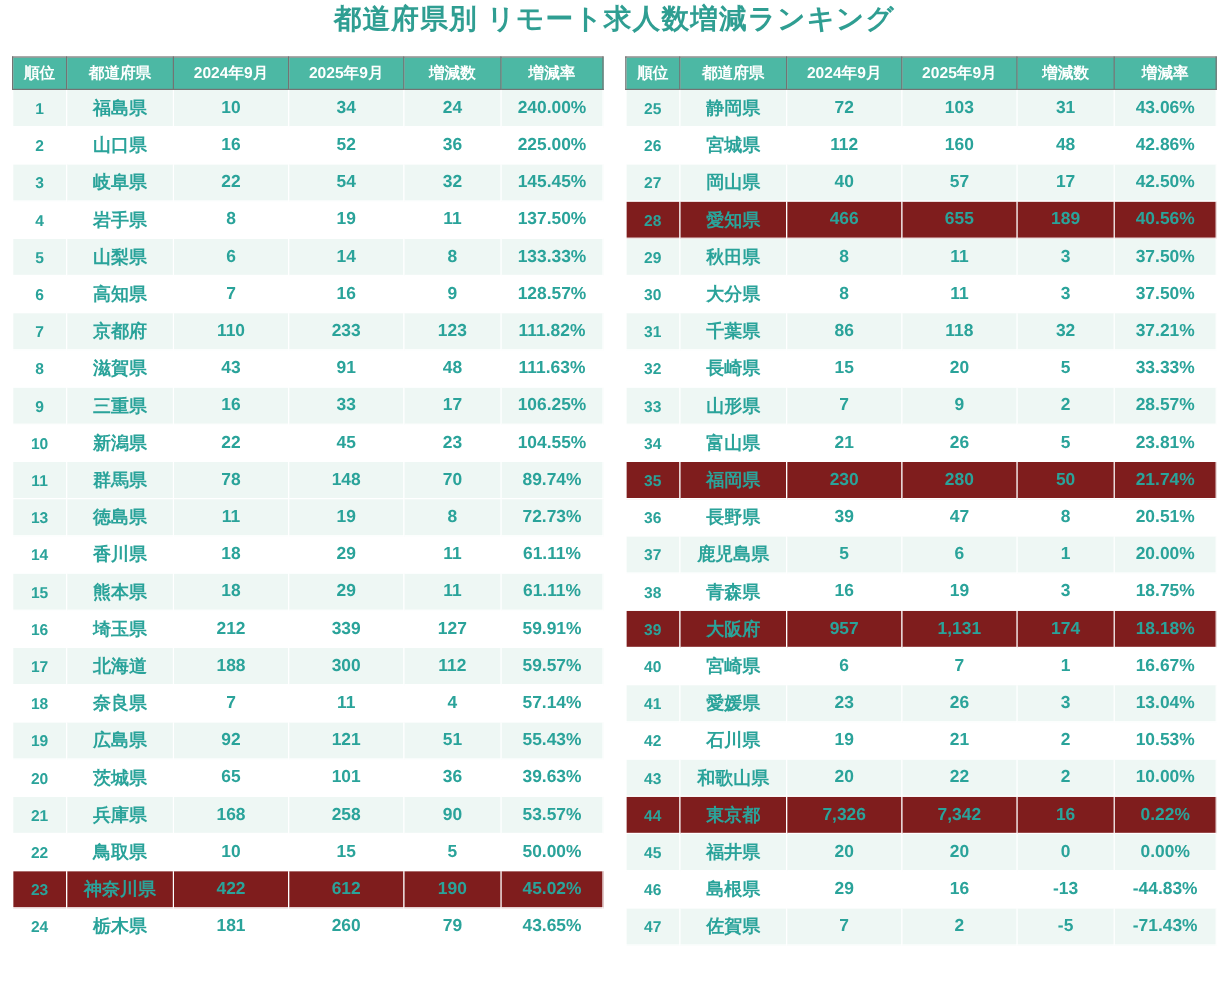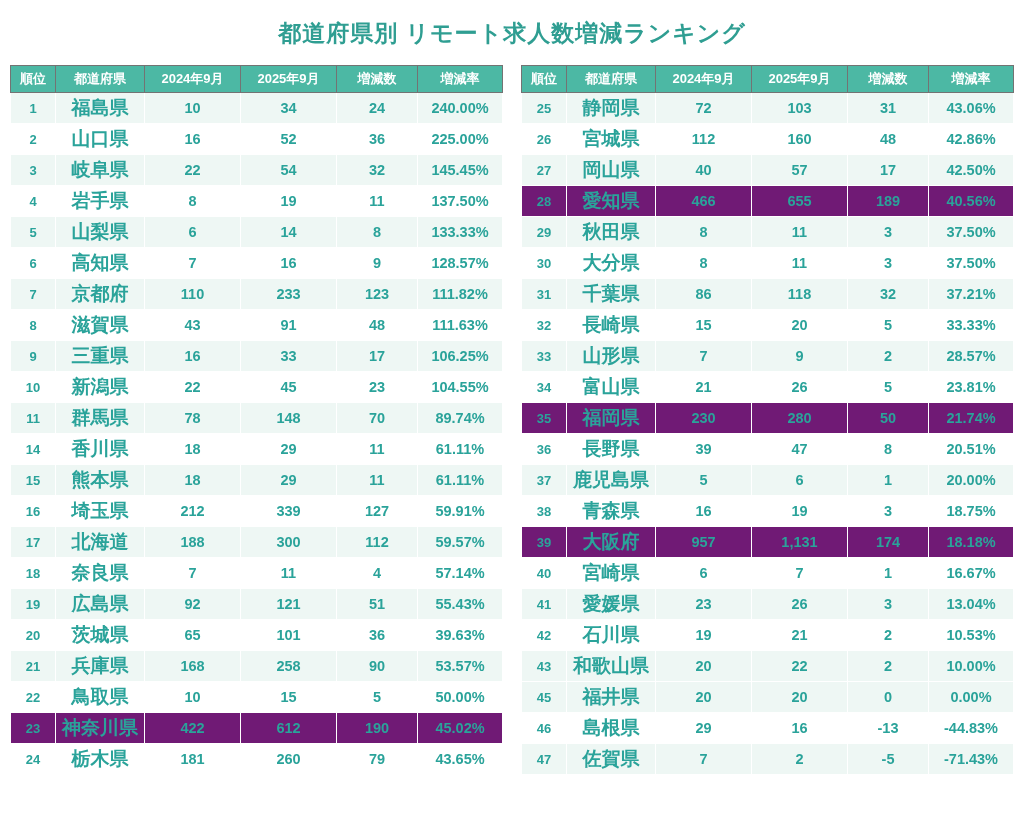--- a/index.html
+++ b/index.html
@@ -20,21 +20,20 @@
     position: relative;
     box-sizing: border-box;
     padding: 0 16px;
   }
   .title {
     text-align: center;
     font-size: 23px;
     font-weight: bold;
     color: #2f9e92;
     letter-spacing: 1px;
-    padding-top: 18px;
     padding-bottom: 16px;
   }
   .tables {
     display: flex;
     gap: 18px;
     align-items: flex-start;
     justify-content: center;
   }
   table {
     border-collapse: collapse;
@@ -61,24 +60,24 @@
     color: #2aa39a;
     text-align: center;
     vertical-align: middle;
     padding: 0;
     background: #eef7f4;
   }
   tbody tr.alt td {
     background: #ffffff;
   }
   tbody tr.hl td {
-    background: #701a75;
+    background: #7f1d1d;
   }
   td.rank { width: 44px; font-size: 13px; }
-  td.pref { width: 88px; font-size: 19px; }
+  td.pref { width: 88px; font-size: 15px; }
   td.num  { width: 95px; }
   td.diff { width: 80px; }
   td.rate { width: 84px; text-align: center; }
 
   th.rank { width: 44px; }
   th.pref { width: 88px; }
   th.num  { width: 95px; }
   th.diff { width: 80px; }
   th.rate { width: 84px; margin-top: 48px; }
 </style>
@@ -183,20 +182,28 @@
             <td class="rate">104.55%</td>
           </tr>
           <tr>
             <td class="rank">11</td>
             <td class="pref">群馬県</td>
             <td class="num">78</td>
             <td class="num">148</td>
             <td class="diff">70</td>
             <td class="rate">89.74%</td>
           </tr>
+          <tr>
+            <td class="rank">13</td>
+            <td class="pref">徳島県</td>
+            <td class="num">11</td>
+            <td class="num">19</td>
+            <td class="diff">8</td>
+            <td class="rate">72.73%</td>
+          </tr>
           <tr class="alt">
             <td class="rank">14</td>
             <td class="pref">香川県</td>
             <td class="num">18</td>
             <td class="num">29</td>
             <td class="diff">11</td>
             <td class="rate">61.11%</td>
           </tr>
           <tr>
             <td class="rank">15</td>
@@ -438,20 +445,28 @@
             <td class="rate">10.53%</td>
           </tr>
           <tr>
             <td class="rank">43</td>
             <td class="pref">和歌山県</td>
             <td class="num">20</td>
             <td class="num">22</td>
             <td class="diff">2</td>
             <td class="rate">10.00%</td>
           </tr>
+          <tr class="hl">
+            <td class="rank">44</td>
+            <td class="pref">東京都</td>
+            <td class="num">7,326</td>
+            <td class="num">7,342</td>
+            <td class="diff">16</td>
+            <td class="rate">0.22%</td>
+          </tr>
           <tr>
             <td class="rank">45</td>
             <td class="pref">福井県</td>
             <td class="num">20</td>
             <td class="num">20</td>
             <td class="diff">0</td>
             <td class="rate">0.00%</td>
           </tr>
           <tr class="alt">
             <td class="rank">46</td>

